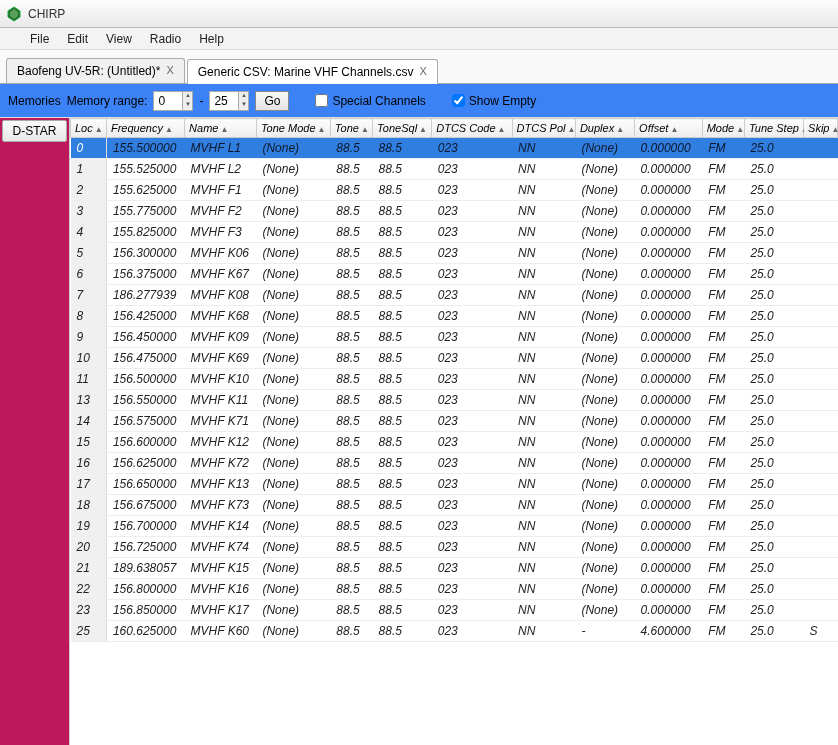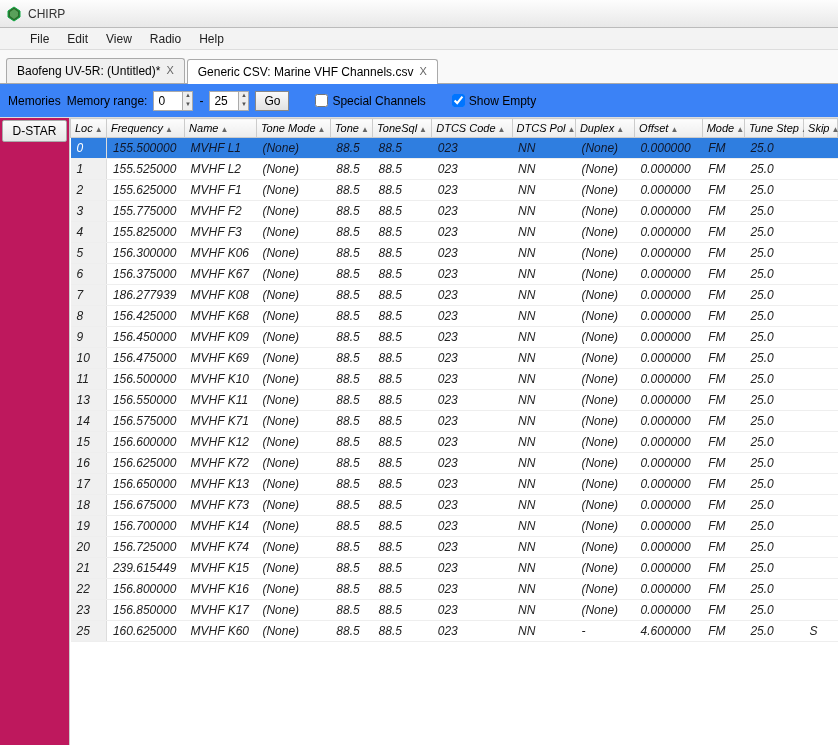--- a/index.html
+++ b/index.html
@@ -430,21 +430,21 @@
             <td>023</td>
             <td>NN</td>
             <td>(None)</td>
             <td>0.000000</td>
             <td>FM</td>
             <td>25.0</td>
             <td></td>
           </tr>
           <tr>
             <td class="locnum">21</td>
-            <td>239.615449</td>
+            <td>189.638057</td>
             <td>MVHF K15</td>
             <td>(None)</td>
             <td>88.5</td>
             <td>88.5</td>
             <td>023</td>
             <td>NN</td>
             <td>(None)</td>
             <td>0.000000</td>
             <td>FM</td>
             <td>25.0</td>

